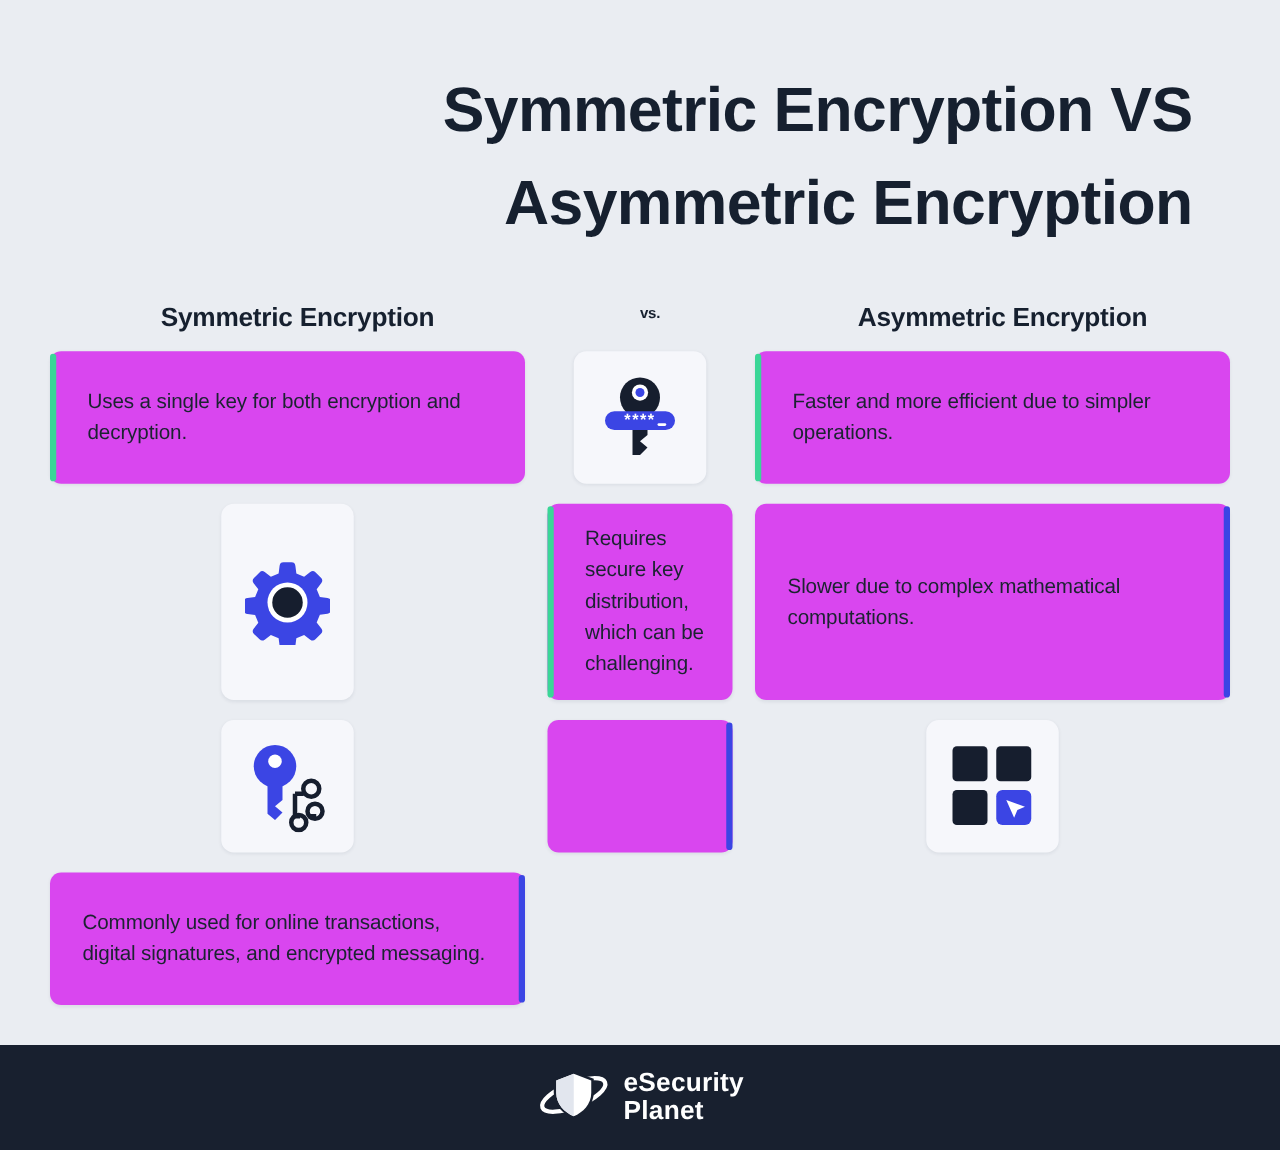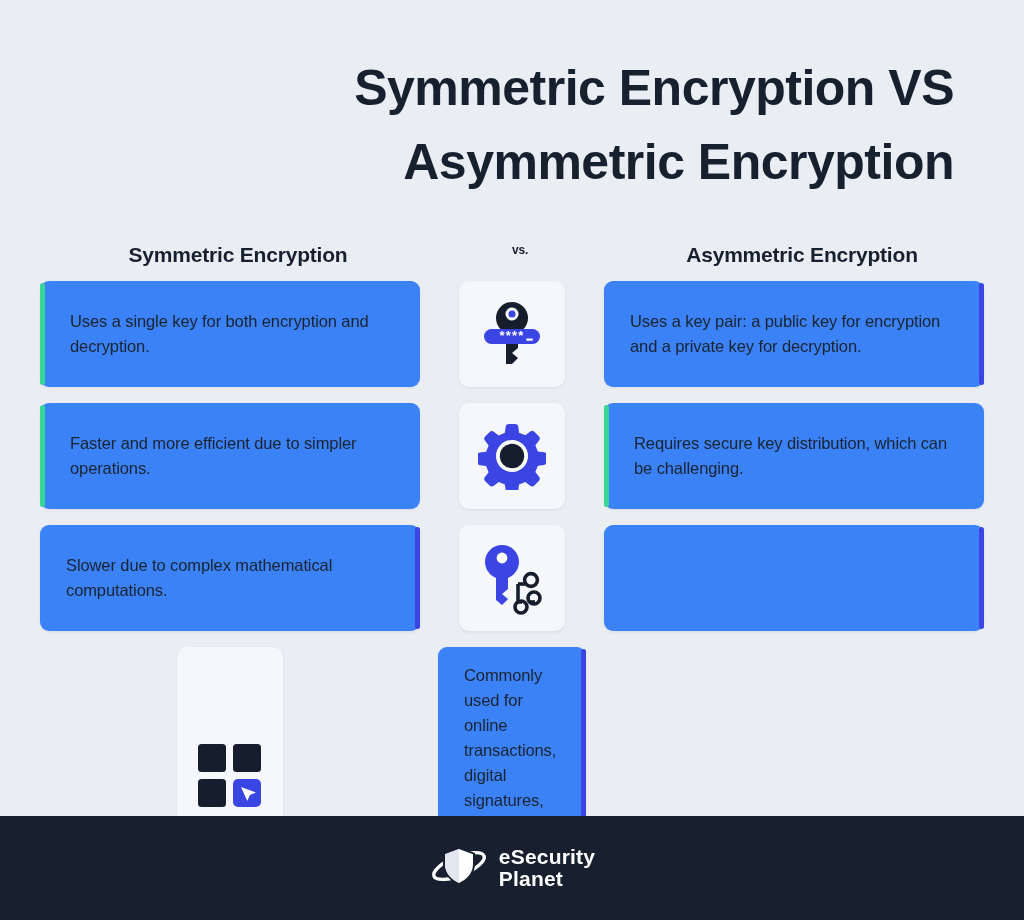--- a/index.html
+++ b/index.html
@@ -53,21 +53,21 @@
     grid-template-columns: 380px 148px 380px;
     justify-content: center;
     column-gap: 18px;
     row-gap: 16px;
     margin-top: 14px;
   }
 
   
   .card {
     position: relative;
-    background: #3b82f6;
+    background: #d946ef;
     border-radius: 9px;
     box-shadow: 0 1px 3px rgba(20,30,55,0.07);
     display: flex;
     align-items: center;
     min-height: 106px;
   }
   .card.left  { padding: 16px 22px 16px 30px; }
   .card.right { padding: 16px 30px 16px 26px; }
 
   .card .accent {
@@ -98,21 +98,21 @@
     width: 106px;
     justify-self: center;
     align-self: stretch;
   }
   .icon-card svg { display: block; }
 
   
   .footer {
     position: absolute;
     left: 0; right: 0; bottom: 0;
-    height: 104px;
+    height: 84px;
     background: #18202f;
     display: flex;
     align-items: center;
     justify-content: center;
   }
   .logo {
     display: flex;
     align-items: center;
     gap: 10px;
   }
@@ -161,24 +161,20 @@
 
         <rect x="3" y="32" width="56" height="15" rx="7.5" fill="#3b45e4"></rect>
         <g fill="#ffffff">
           <text x="31" y="43.4" font-family="'Liberation Sans', sans-serif" font-size="13" font-weight="700" text-anchor="middle" letter-spacing="1.2">****</text>
         </g>
         <rect x="45" y="41.5" width="7" height="2.2" rx="1.1" fill="#ffffff"></rect>
       </svg>
     </span>
   </div>
 
-  <div class="card right">
-    <span class="accent"></span>
-    <div class="card-text">Uses a key pair: a public key for encryption and a private key for decryption.</div>
-  </div>
 
   <div class="card left">
     <span class="accent"></span>
     <div class="card-text">Faster and more efficient due to simpler operations.</div>
   </div>
 
   <div class="icon-card">
     <span>
       <svg width="68" height="68" viewBox="0 0 68 68" fill="none">
         <path d="M27.6 4.2a3.2 3.2 0 0 1 3.2-2.8h6.4a3.2 3.2 0 0 1 3.2 2.8l.8 6.2 6.3 2.6 5-3.8a3.2 3.2 0 0 1 4.2.3l4.5 4.5a3.2 3.2 0 0 1 .3 4.2l-3.8 5 2.6 6.3 6.2.8a3.2 3.2 0 0 1 2.8 3.2v6.4a3.2 3.2 0 0 1-2.8 3.2l-6.2.8-2.6 6.3 3.8 5a3.2 3.2 0 0 1-.3 4.2l-4.5 4.5a3.2 3.2 0 0 1-4.2.3l-5-3.8-6.3 2.6-.8 6.2a3.2 3.2 0 0 1-3.2 2.8h-6.4a3.2 3.2 0 0 1-3.2-2.8l-.8-6.2-6.3-2.6-5 3.8a3.2 3.2 0 0 1-4.2-.3L6.8 59.6a3.2 3.2 0 0 1-.3-4.2l3.8-5-2.6-6.3-6.2-.8A3.2 3.2 0 0 1-1.3 40v-6.4a3.2 3.2 0 0 1 2.8-3.2l6.2-.8 2.6-6.3-3.8-5a3.2 3.2 0 0 1 .3-4.2l4.5-4.5a3.2 3.2 0 0 1 4.2-.3l5 3.8 6.3-2.6z" fill="#3b45e4" transform="translate(0.5 0.5) scale(0.985)"></path>

